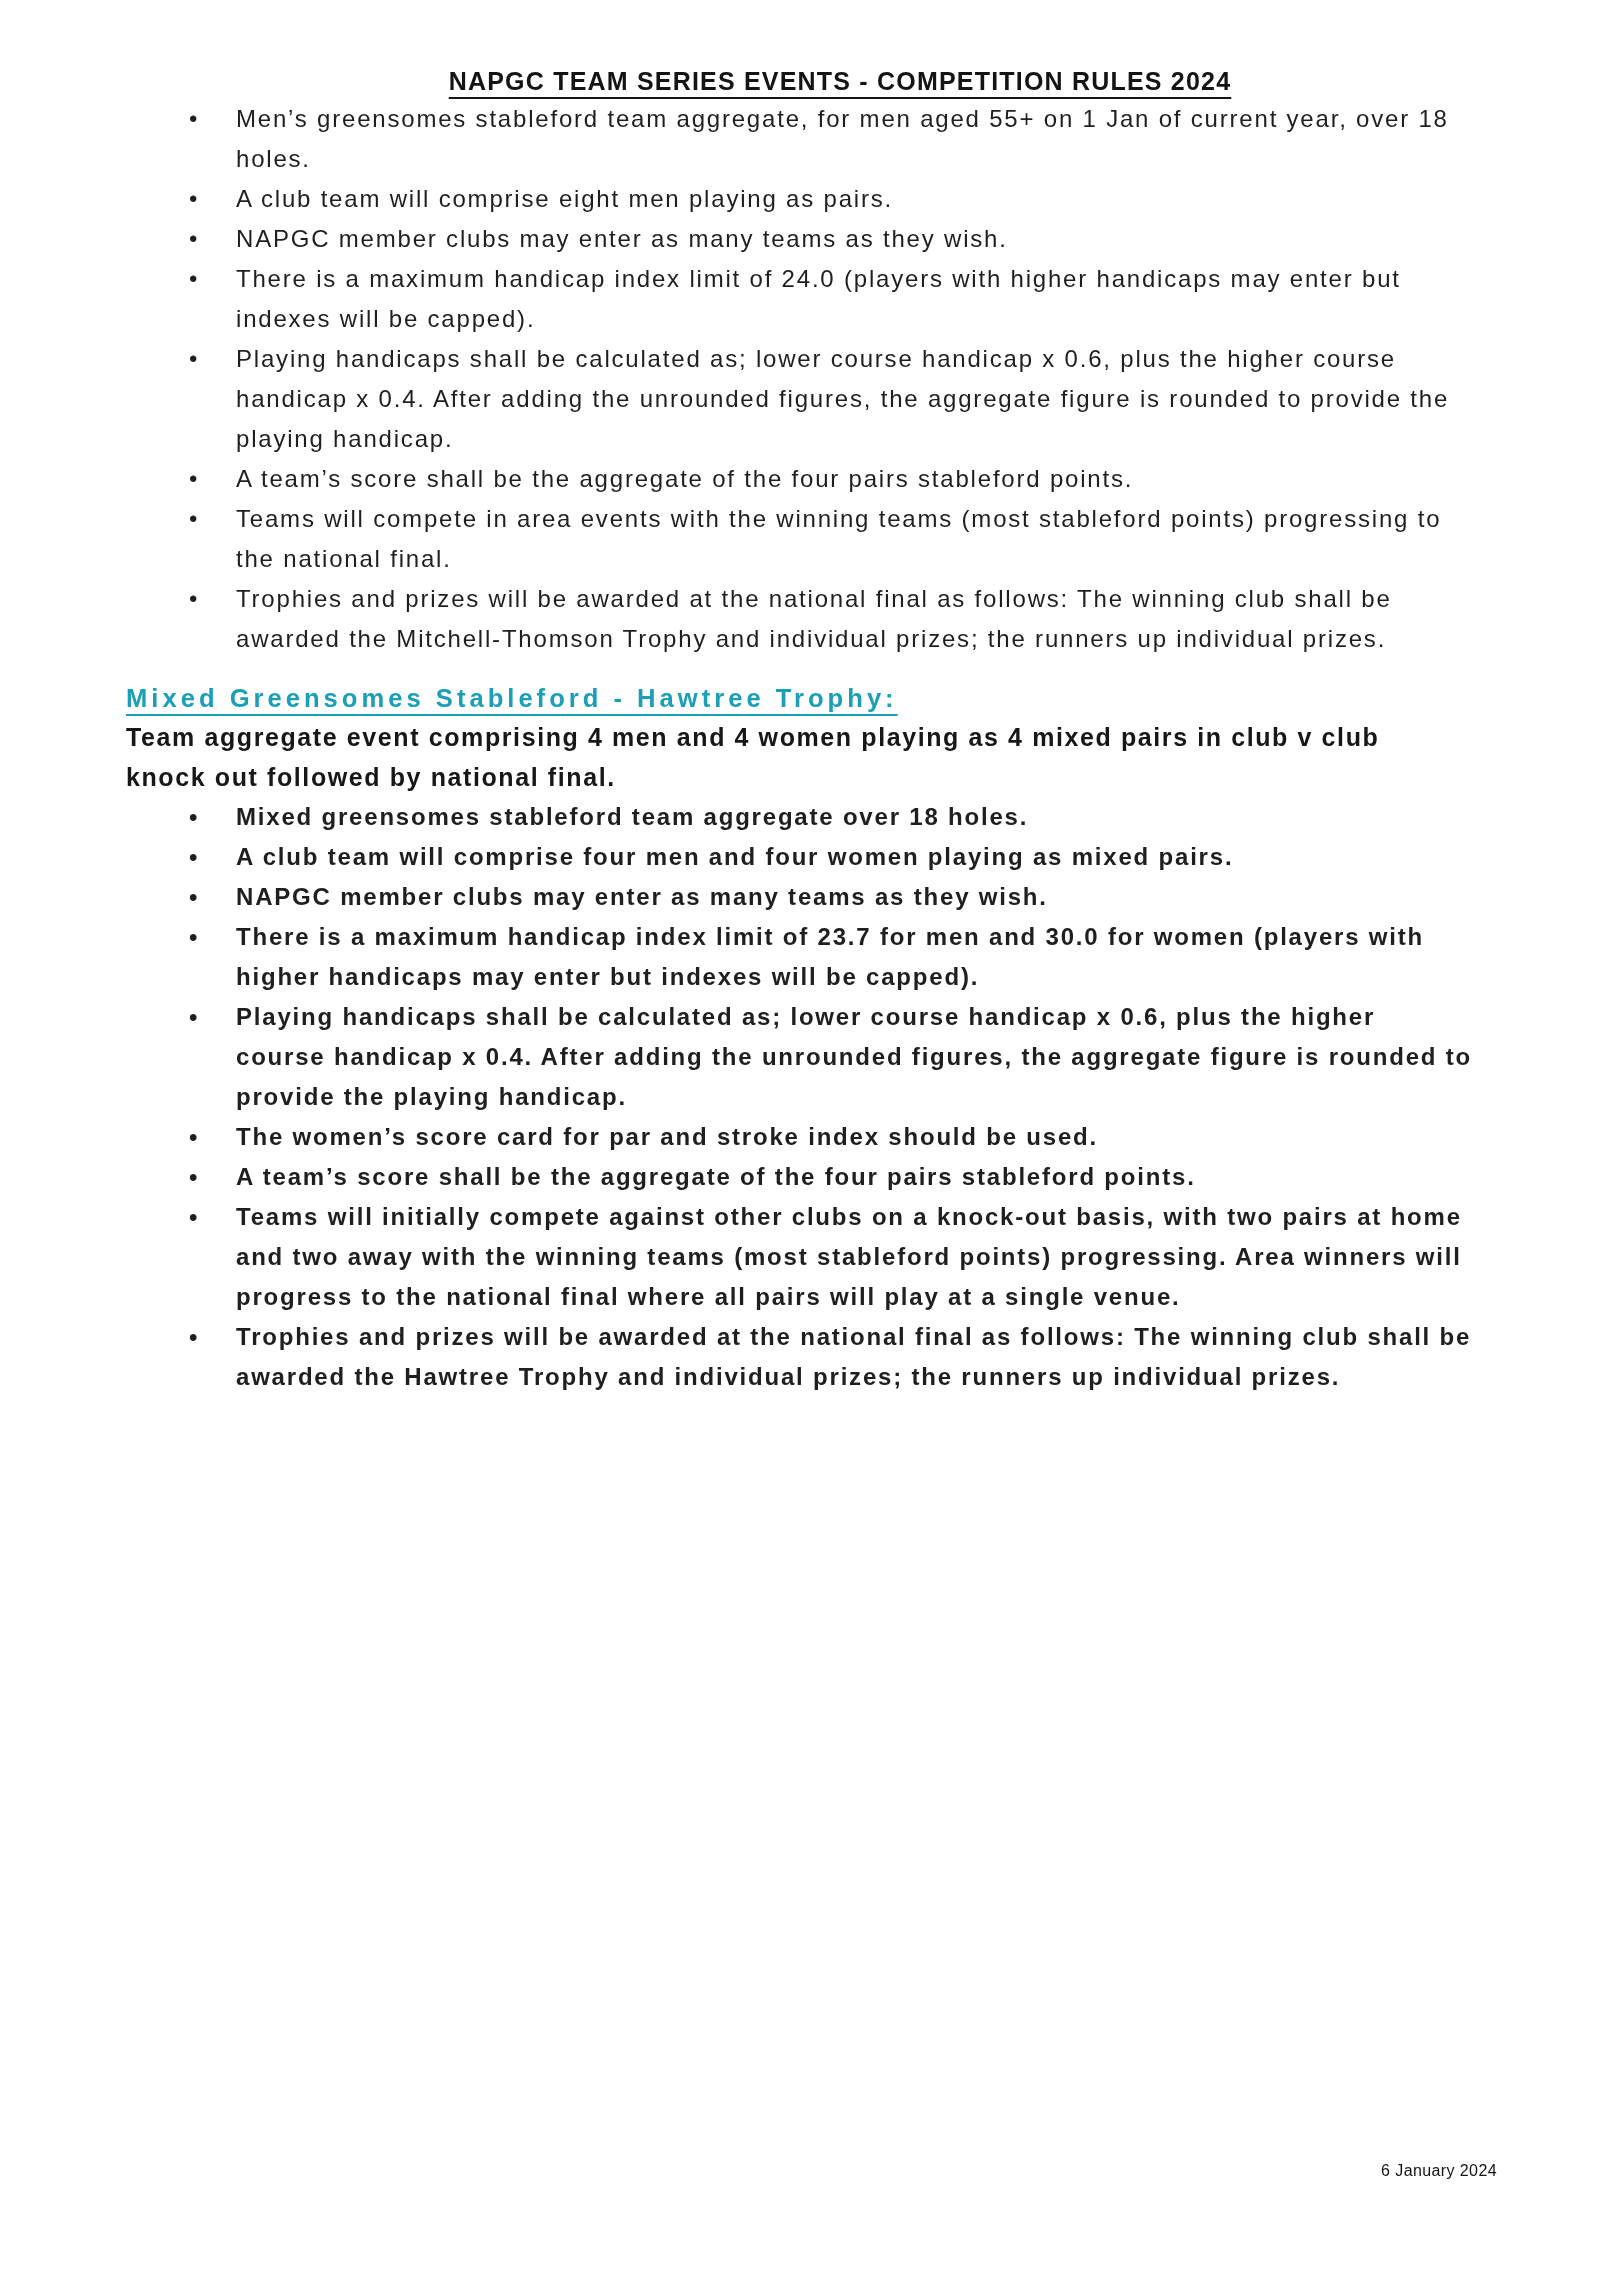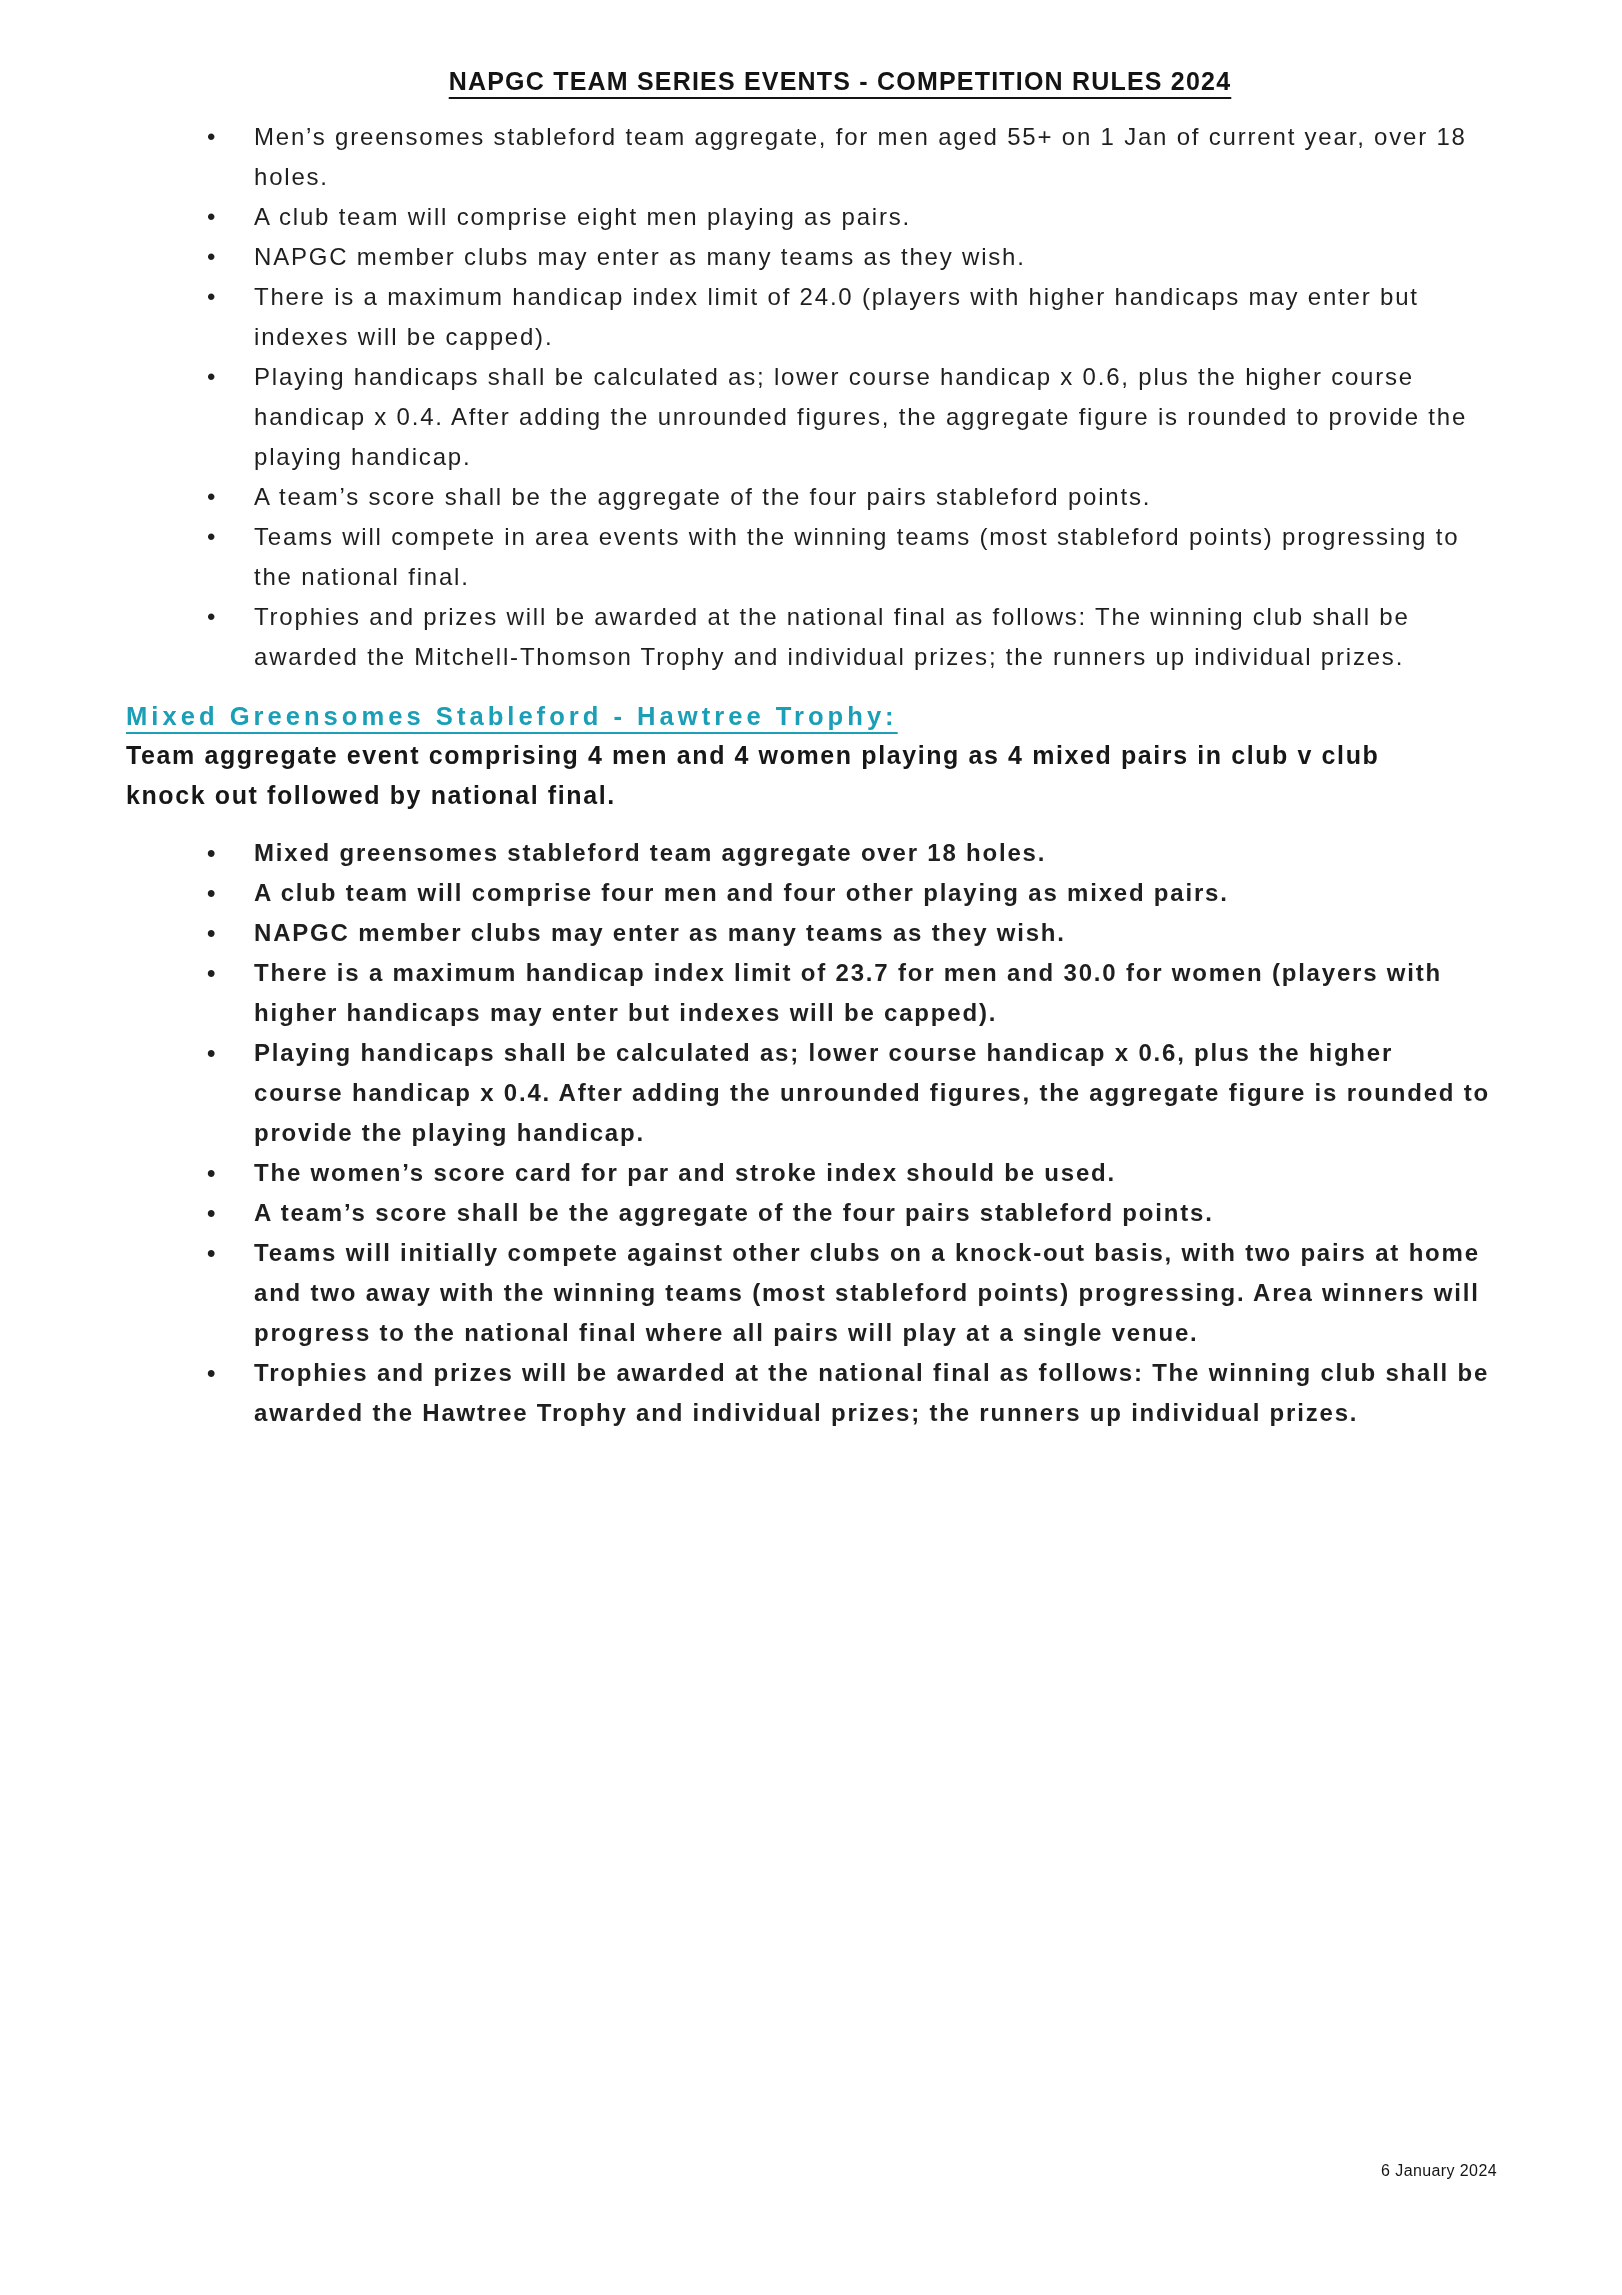--- a/index.html
+++ b/index.html
@@ -31,21 +31,21 @@
     font-weight: bold;
     line-height: 36px;
     letter-spacing: 1.2px;
     color: #141414;
     text-decoration: underline;
     text-decoration-thickness: 2.4px;
     text-underline-offset: 6.5px;
   }
   ul.doc-list {
     list-style: none;
-    margin: 18px;
+    margin: 0;
     padding: 0;
     width: 1347px;
   }
   ul.doc-list li {
     position: relative;
     box-sizing: border-box;
     padding-left: 110px;
     width: 1347px;
     font-size: 24px;
     line-height: 40px;
@@ -108,21 +108,21 @@
       <li>Teams will compete in area events with the winning teams (most stableford points) progressing to the national final.</li>
       <li>Trophies and prizes will be awarded at the national final as follows: The winning club shall be awarded the Mitchell-Thomson Trophy and individual prizes; the runners up individual prizes.</li>
     </ul>
 
     <div class="section-heading">Mixed Greensomes Stableford - Hawtree Trophy:</div>
 
     <div class="section-subtitle">Team aggregate event comprising 4 men and 4 women playing as 4 mixed pairs in club v club knock out followed by national final.</div>
 
     <ul class="doc-list list-2">
       <li>Mixed greensomes stableford team aggregate over 18 holes.</li>
-      <li>A club team will comprise four men and four other playing as mixed pairs.</li>
+      <li>A club team will comprise four men and four women playing as mixed pairs.</li>
       <li>NAPGC member clubs may enter as many teams as they wish.</li>
       <li>There is a maximum handicap index limit of 23.7 for men and 30.0 for women (players with higher handicaps may enter but indexes will be capped).</li>
       <li>Playing handicaps shall be calculated as; lower course handicap x 0.6, plus the higher course handicap x 0.4. After adding the unrounded figures, the aggregate figure is rounded to provide the playing handicap.</li>
       <li>The women’s score card for par and stroke index should be used.</li>
       <li>A team’s score shall be the aggregate of the four pairs stableford points.</li>
       <li>Teams will initially compete against other clubs on a knock-out basis, with two pairs at home and two away with the winning teams (most stableford points) progressing. Area winners will progress to the national final where all pairs will play at a single venue.</li>
       <li>Trophies and prizes will be awarded at the national final as follows: The winning club shall be awarded the Hawtree Trophy and individual prizes; the runners up individual prizes.</li>
     </ul>
 
   </div>

